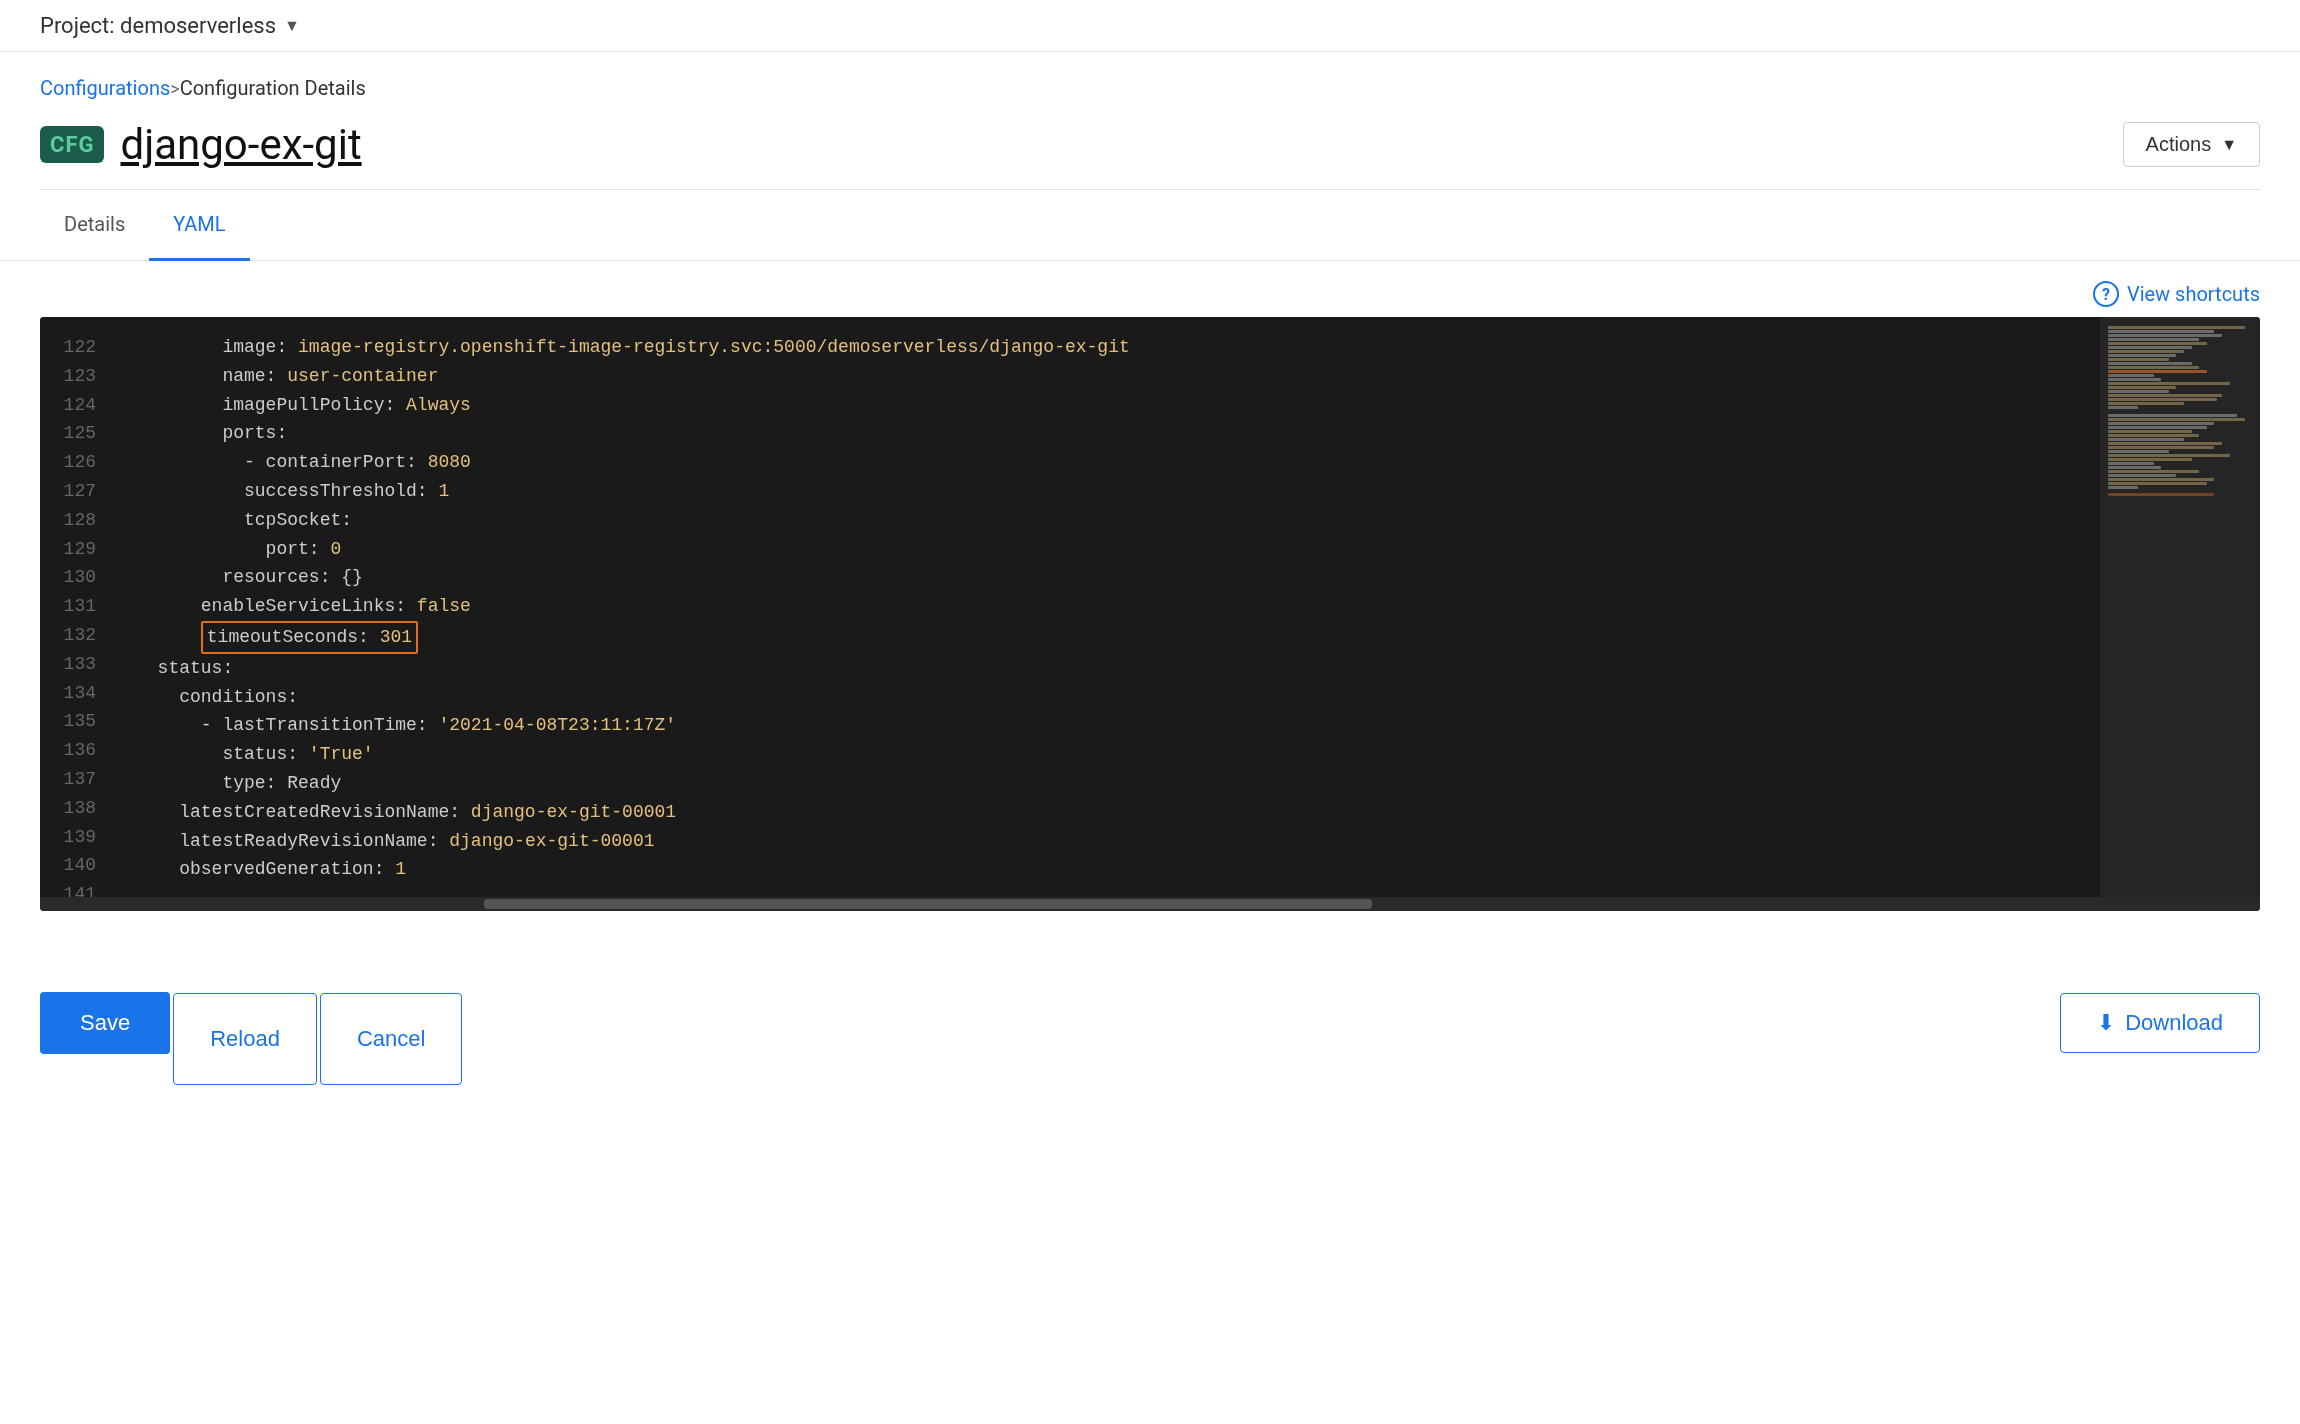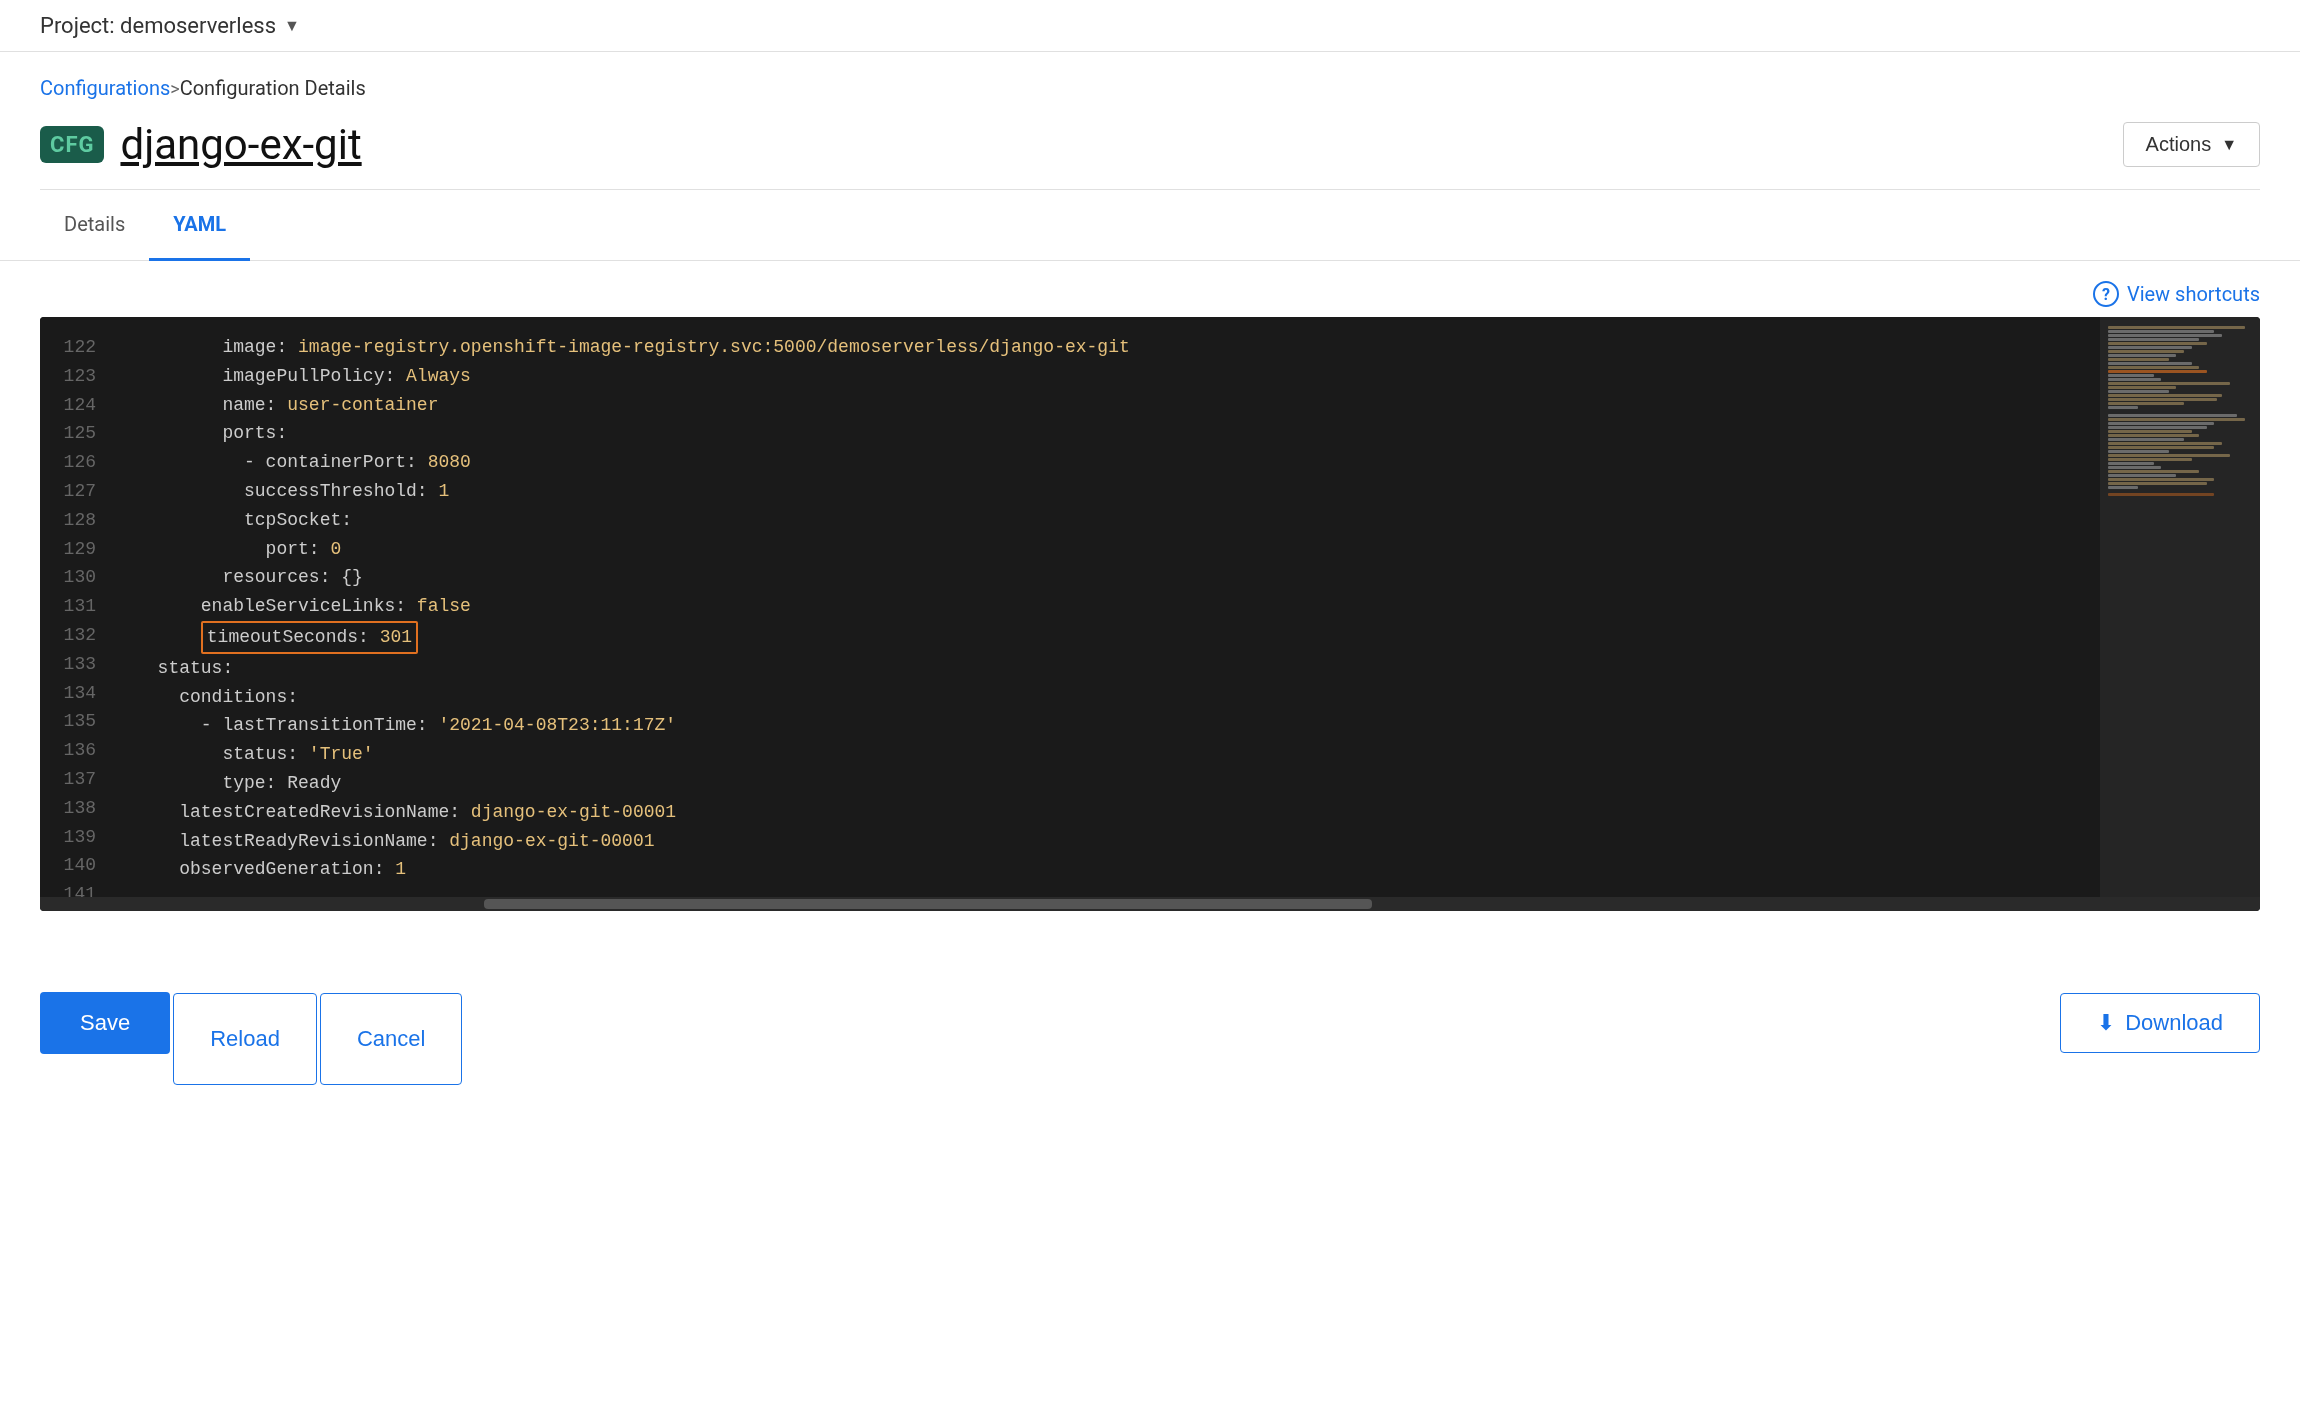--- a/index.html
+++ b/index.html
@@ -114,21 +114,21 @@
       padding: 22px 24px;
       font-size: 20px;
       color: #555;
       cursor: pointer;
       border-bottom: 3px solid transparent;
       margin-bottom: -1px;
     }
     .tab.active {
       color: #1a73e8;
       border-bottom: 3px solid #1a73e8;
-      font-weight: 700;
+      font-weight: 400;
     }
 
     
     .shortcuts-row {
       display: flex;
       justify-content: flex-end;
       padding: 20px 40px 10px;
     }
     .shortcuts-link {
       display: flex;
@@ -336,22 +336,22 @@
       <div>137</div>
       <div>138</div>
       <div>139</div>
       <div>140</div>
       <div>141</div>
 
     </div>
 
     <div class="code-content">
       <span class="code-line"><span style="color:#ccc">        image: </span><span style="color:#e5c07b">image-registry.openshift-image-registry.svc:5000/demoserverless/django-ex-git</span></span>
+      <span class="code-line"><span style="color:#ccc">        name: </span><span style="color:#e5c07b">user-container</span></span>
       <span class="code-line"><span style="color:#ccc">        imagePullPolicy: </span><span style="color:#e5c07b">Always</span></span>
-      <span class="code-line"><span style="color:#ccc">        name: </span><span style="color:#e5c07b">user-container</span></span>
       <span class="code-line"><span style="color:#ccc">        ports:</span></span>
       <span class="code-line"><span style="color:#ccc">          - containerPort: </span><span style="color:#e5c07b">8080</span></span>
       <span class="code-line"><span style="color:#ccc">          successThreshold: </span><span style="color:#e5c07b">1</span></span>
       <span class="code-line"><span style="color:#ccc">          tcpSocket:</span></span>
       <span class="code-line"><span style="color:#ccc">            port: </span><span style="color:#e5c07b">0</span></span>
       <span class="code-line"><span style="color:#ccc">        resources: {}</span></span>
       <span class="code-line"><span style="color:#ccc">      enableServiceLinks: </span><span style="color:#e5c07b">false</span></span>
       <span class="code-line"><span style="color:#ccc">      </span><span class="highlight-line"><span style="color:#ccc">timeoutSeconds: </span><span style="color:#e5c07b">301</span></span></span>
       <span class="code-line"><span style="color:#ccc">  status:</span></span>
       <span class="code-line"><span style="color:#ccc">    conditions:</span></span>

